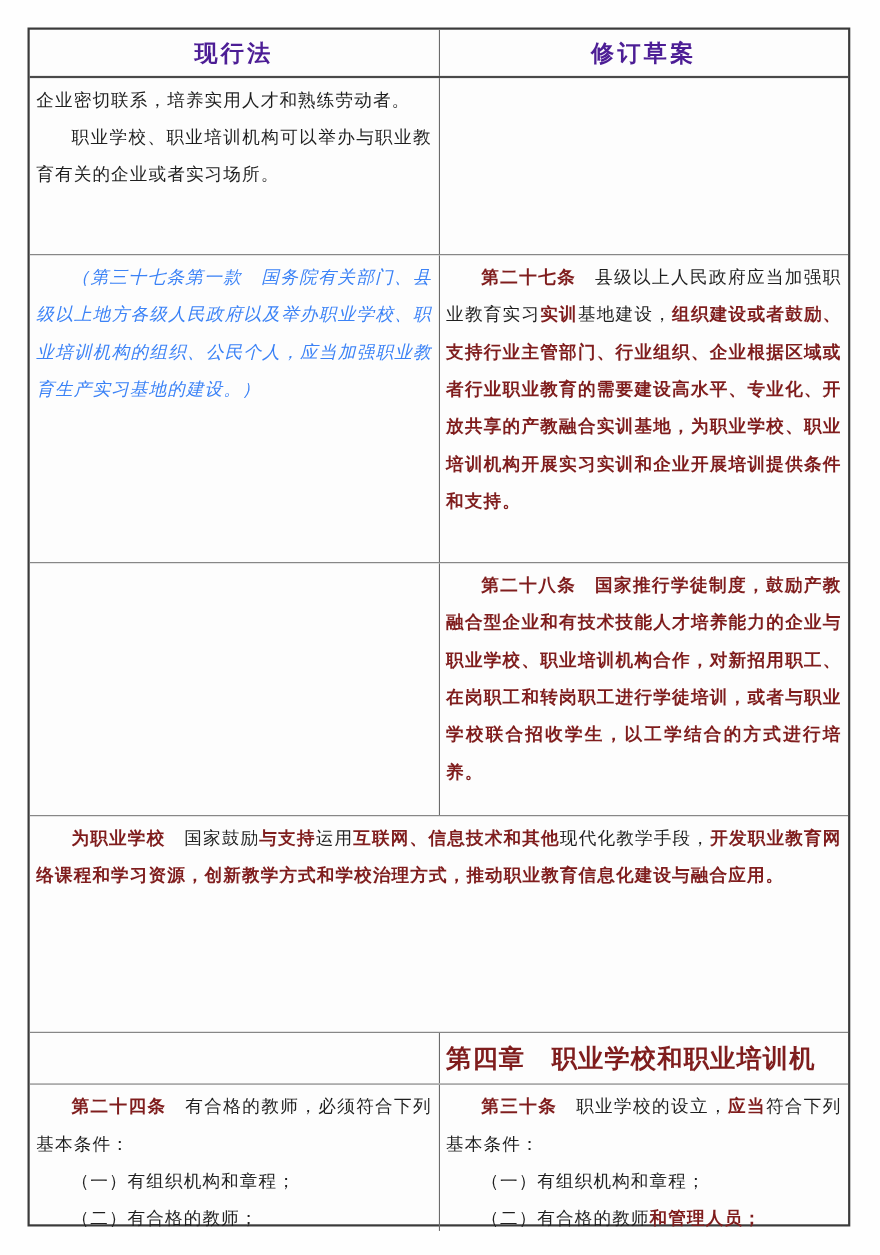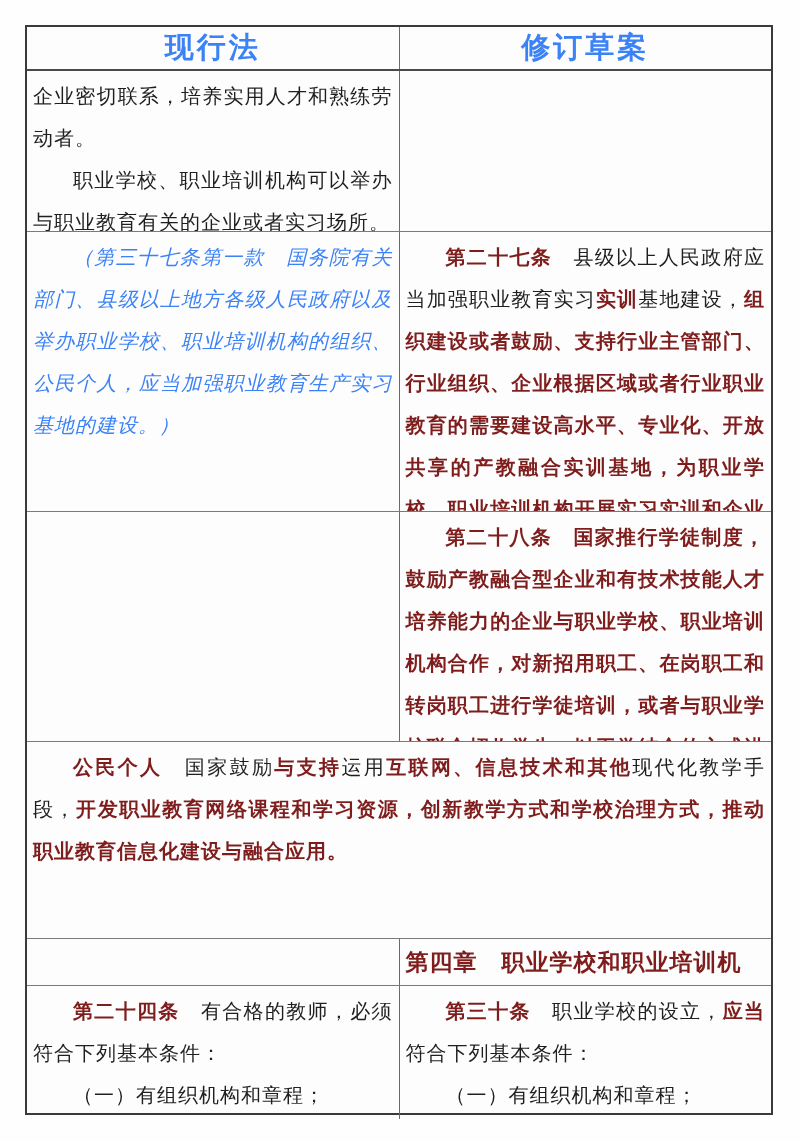--- a/index.html
+++ b/index.html
@@ -20,42 +20,42 @@
     display:flex;flex-direction:column;
   }
   .thead{
     display:flex;height:42px;flex:0 0 42px;
     border-bottom:2px solid #4a4a4a;
   }
   .hcell{
     flex:1 1 0;display:flex;align-items:center;justify-content:center;
     font-weight:bold;
     font-family:"Liberation Sans", sans-serif;
-    font-size:29px;letter-spacing:3px;
-    color:#3b82f6;
+    font-size:21px;letter-spacing:3px;
+    color:#4c1d95;
   }
   .hcell + .hcell{border-left:1px solid #6b6b6b;}
   .tbody{display:flex;flex-direction:column;flex:1 1 auto;}
   .trow{display:flex;border-bottom:1px solid #7a7a7a;box-sizing:border-box;overflow:hidden;}
   .trow:last-child{border-bottom:none;}
   
   .trow:nth-child(1){flex:0 0 161px;}
   .trow:nth-child(2){flex:0 0 280px;}
   .trow:nth-child(3){flex:0 0 230px;justify-content:center;}
   .trow:nth-child(4){flex:0 0 197px;}
   .trow:nth-child(5){flex:0 0 47px;}
   .trow:nth-child(6){flex:0 0 133px;}
   .tcell{
     flex:1 1 0;box-sizing:border-box;
     padding:4px 6px 0 6px;overflow:hidden;
   }
   .tcell + .tcell{border-left:1px solid #6b6b6b;}
   .para{
     margin:0;
-    font-size:20px;line-height:42px;
+    font-size:16px;line-height:34px;
     letter-spacing:1px;
     text-align:justify;
     color:#1f1f1f;
   }
   .para.indent{text-indent:2em;}
   .para.note{
     font-style:italic;
     color:#3b82f6;
   }
   .para.chapter{
@@ -96,21 +96,21 @@
         </div>
       </div>
       <div class="trow">
         <div class="tcell"></div>
         <div class="tcell">
           <p class="para indent"><span class="run b">第二十八条　国家推行学徒制度，鼓励产教融合型企业和有技术技能人才培养能力的企业与职业学校、职业培训机构合作，对新招用职工、在岗职工和转岗职工进行学徒培训，或者与职业学校联合招收学生，以工学结合的方式进行培养。</span></p>
         </div>
       </div>
       <div class="trow">
         <div class="tcell">
-          <p class="para indent"><span class="run b">公民个人</span><span class="run">　国家鼓励</span><span class="run b">与支持</span><span class="run">运用</span><span class="run b">互联网、信息技术和其他</span><span class="run">现代化教学手段，</span><span class="run b">开发职业教育网络课程和学习资源，创新教学方式和学校治理方式，推动职业教育信息化建设与融合应用。</span></p>
+          <p class="para indent"><span class="run b">为职业学校</span><span class="run">　国家鼓励</span><span class="run b">与支持</span><span class="run">运用</span><span class="run b">互联网、信息技术和其他</span><span class="run">现代化教学手段，</span><span class="run b">开发职业教育网络课程和学习资源，创新教学方式和学校治理方式，推动职业教育信息化建设与融合应用。</span></p>
         </div>
       </div>
       <div class="trow">
         <div class="tcell"></div>
         <div class="tcell">
           <p class="para chapter"><span class="run b">第四章　职业学校和职业培训机构</span></p>
         </div>
       </div>
       <div class="trow">
         <div class="tcell">

